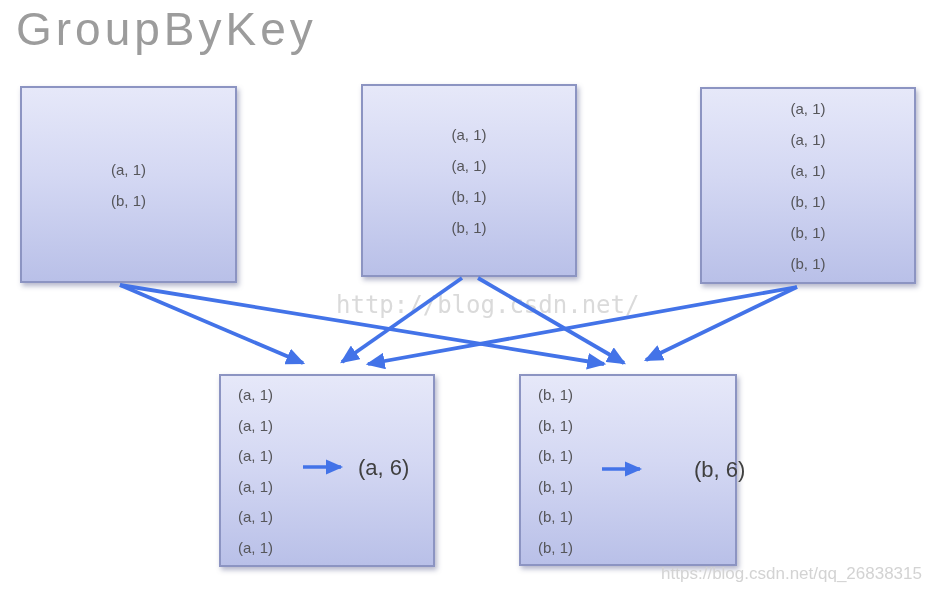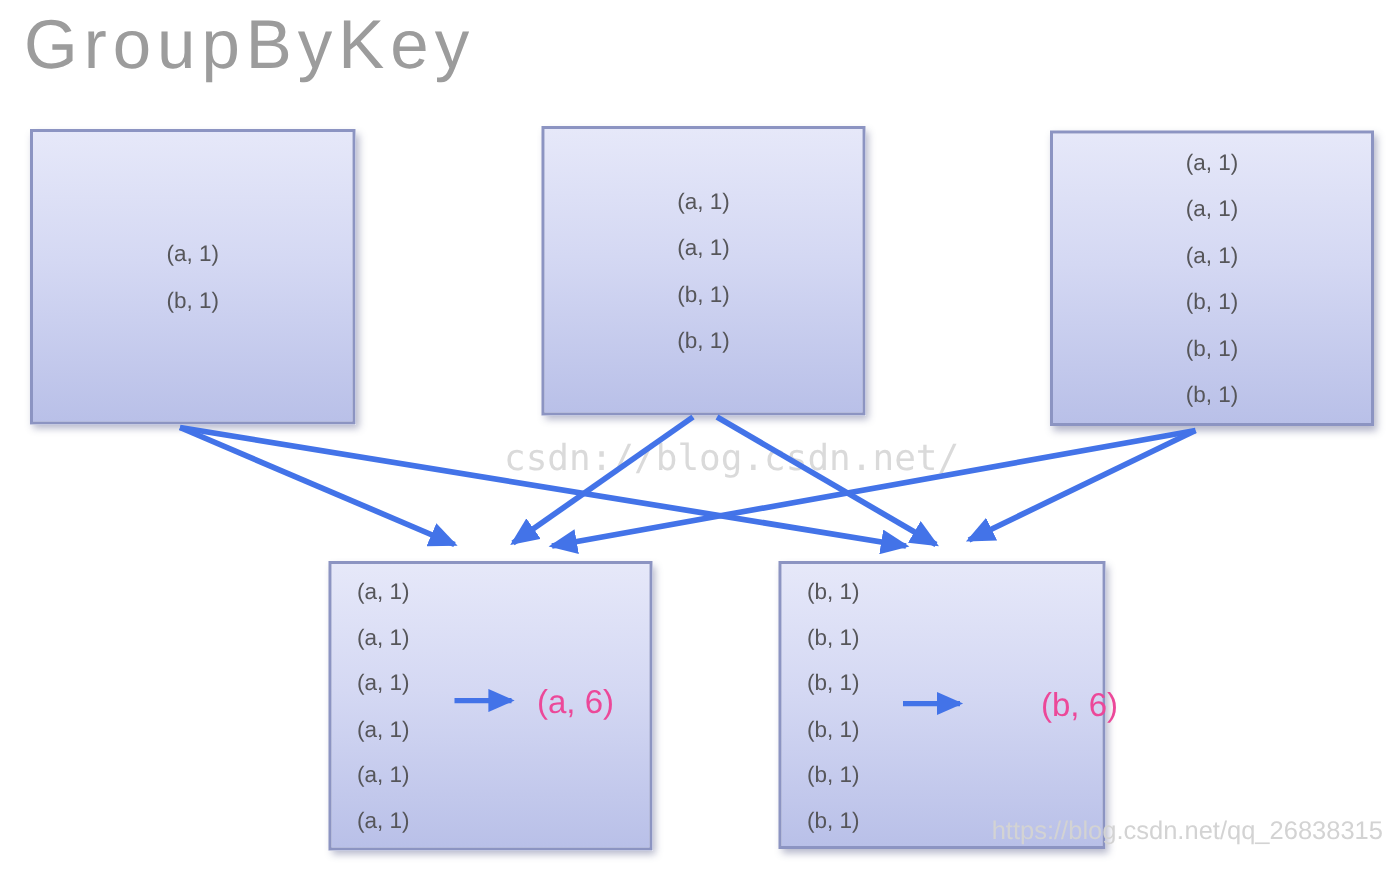--- a/index.html
+++ b/index.html
@@ -32,48 +32,48 @@
   .box.bottom .pair{line-height:30.6px;text-align:left;}
 
   #p1{left:20px;top:86px;width:217px;height:197px;}
   #p2{left:361px;top:84px;width:216px;height:193px;}
   #p3{left:700px;top:87px;width:216px;height:197px;}
   #g1{left:219px;top:374px;width:216px;height:193px;}
   #g2{left:519px;top:374px;width:218px;height:192px;}
 
   .result{
     position:absolute;
-    font-size:22px;color:#ec4899;line-height:24px;
+    font-size:22px;color:#404040;line-height:24px;
     z-index:4;
   }
   #result-a{left:358px;top:456px;}
   #result-b{left:694px;top:458px;}
 
   .watermark-center{
     position:absolute;left:336px;top:291px;
     font-family:"DejaVu Sans Mono", monospace;
     font-size:24px;color:#dadada;white-space:nowrap;
     z-index:1;
   }
   .watermark-corner{
-    position:absolute;right:3px;top:544px;
+    position:absolute;right:3px;top:564px;
     font-size:17px;color:#d3d3d3;white-space:nowrap;
     z-index:5;
   }
 
   svg.arrows{position:absolute;left:0;top:0;z-index:3;pointer-events:none;}
 </style>
 </head>
 <body>
 
 <div id="stage">
 
   <div class="title">GroupByKey</div>
 
-  <div class="watermark-center">csdn://blog.csdn.net/</div>
+  <div class="watermark-center">http://blog.csdn.net/</div>
 
   <div class="box top" id="p1">
       <div class="pair">(a, 1)</div>
       <div class="pair">(b, 1)</div>
     </div>
   <div class="box top" id="p2">
       <div class="pair">(a, 1)</div>
       <div class="pair">(a, 1)</div>
       <div class="pair">(b, 1)</div>
       <div class="pair">(b, 1)</div>

